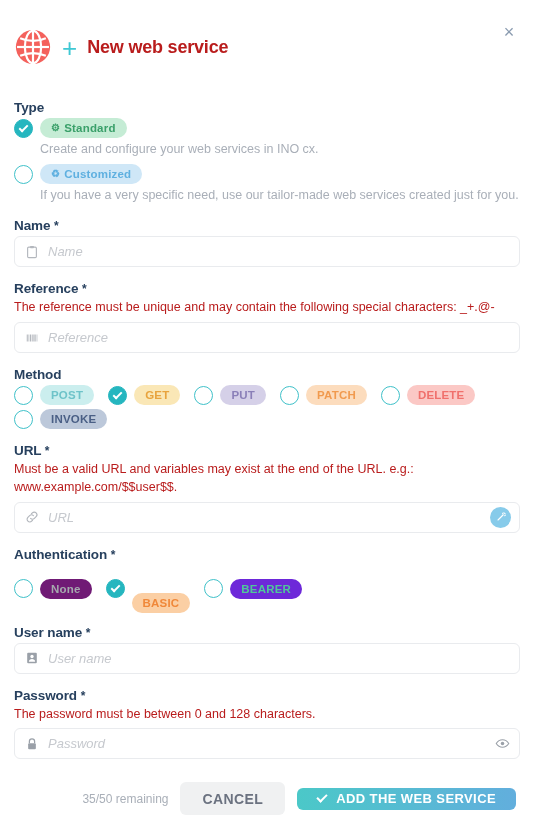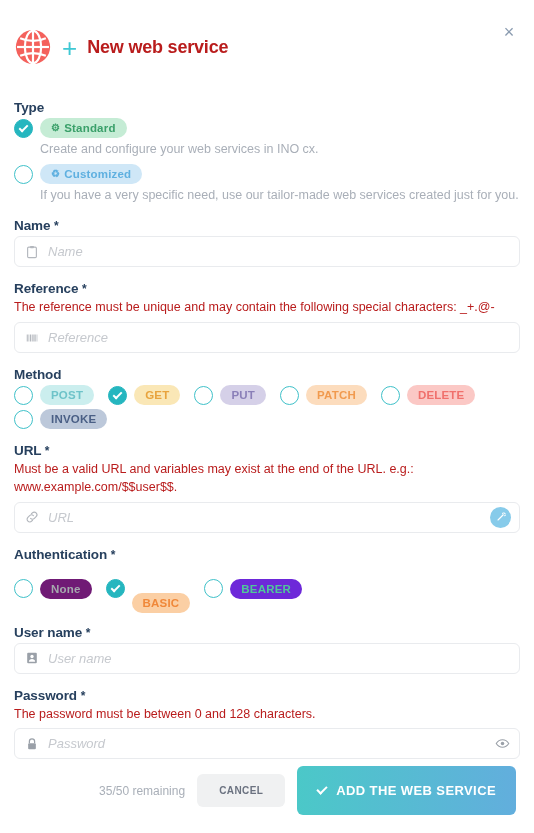--- a/index.html
+++ b/index.html
@@ -179,31 +179,31 @@
     color: #a9afb8;
   }
   .btn-cancel {
     background: #f0f1f2;
     color: #6b7280;
     border: none;
     border-radius: 6px;
     height: 33px;
     padding: 0 22px;
     font-family: "Liberation Sans", sans-serif;
-    font-size: 10px;
+    font-size: 14px;
     font-weight: 700;
     letter-spacing: 0.4px;
     cursor: pointer;
   }
   .btn-submit {
     background: linear-gradient(to right, #4bc8c8, #62aedd);
     color: #fff;
     border: none;
     border-radius: 6px;
-    height: 49px;
+    height: 22px;
     padding: 0 20px;
     font-family: "Liberation Sans", sans-serif;
     font-size: 13px;
     font-weight: 700;
     letter-spacing: 0.4px;
     cursor: pointer;
     display: flex;
     align-items: center;
     gap: 9px;
   }

